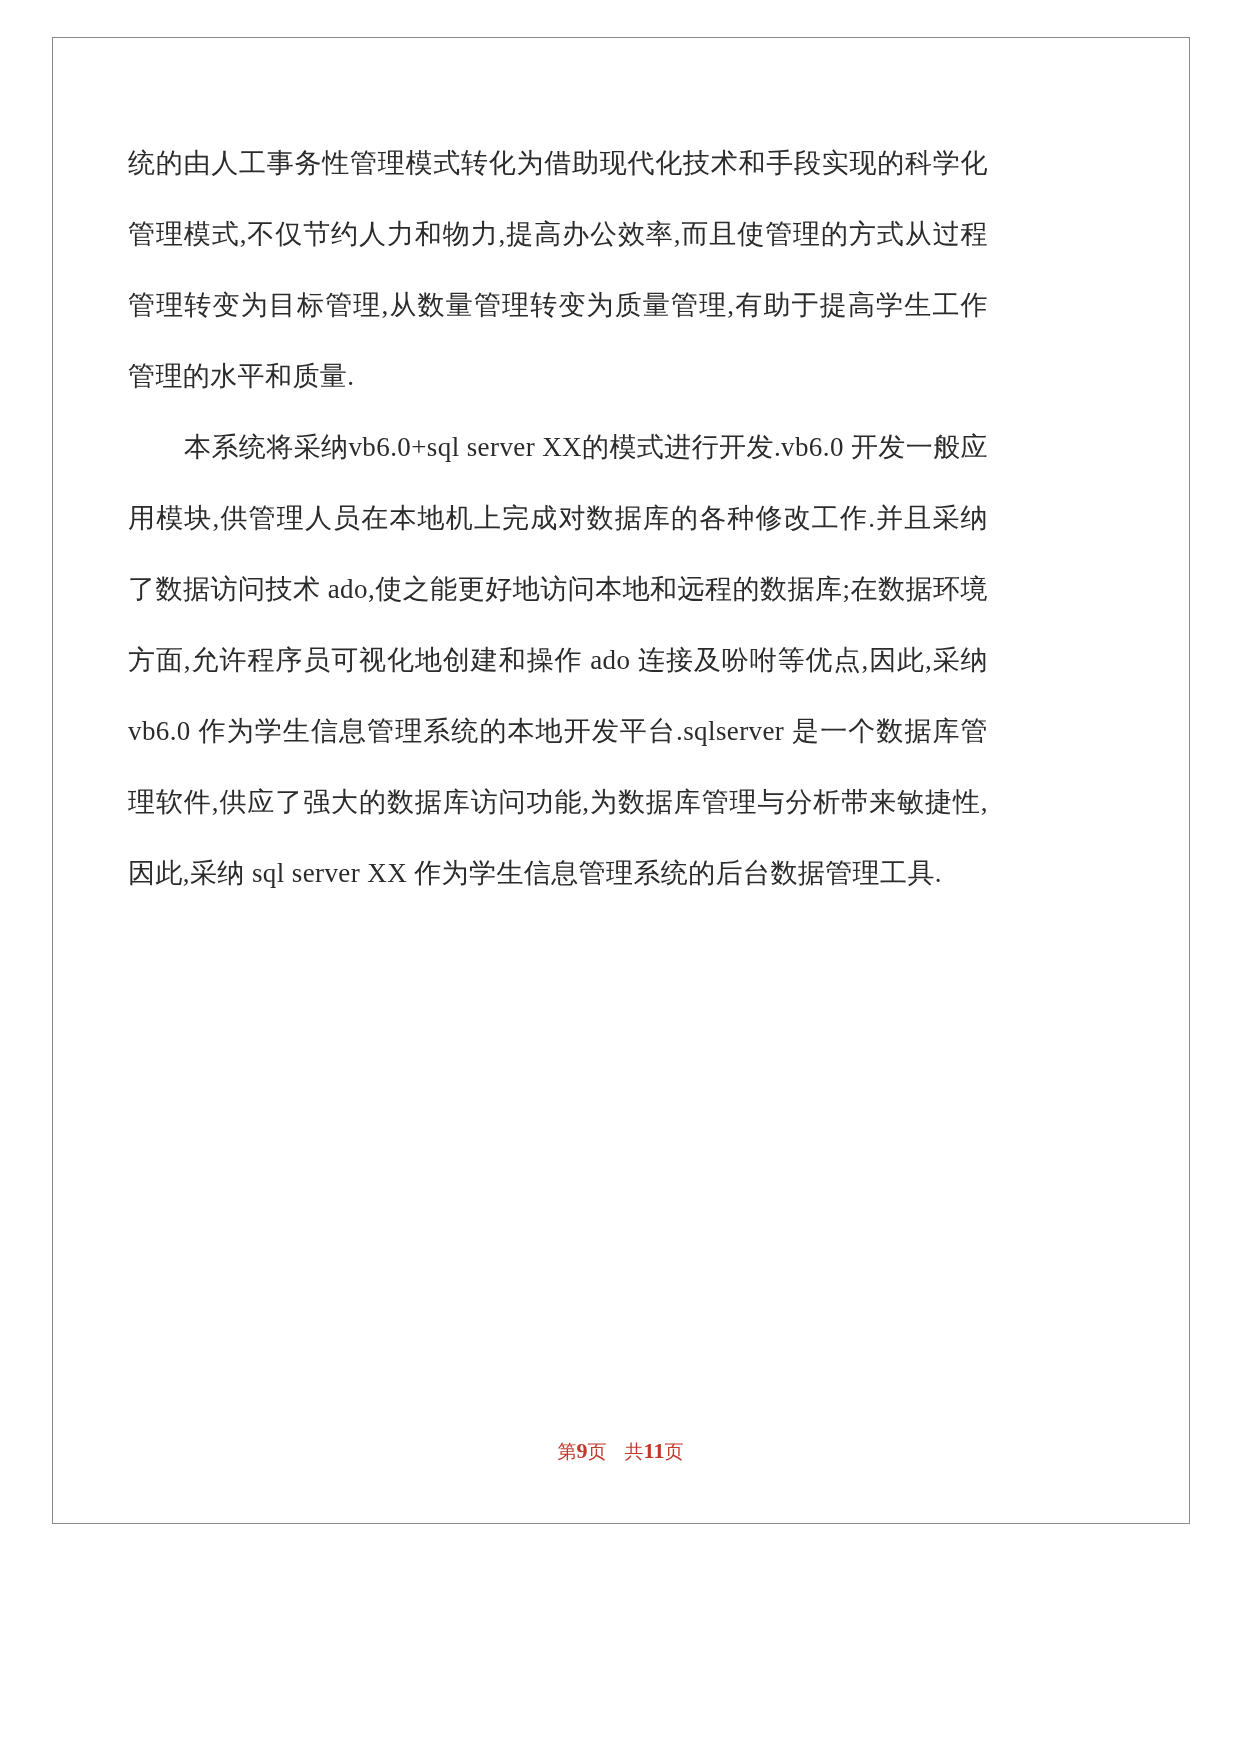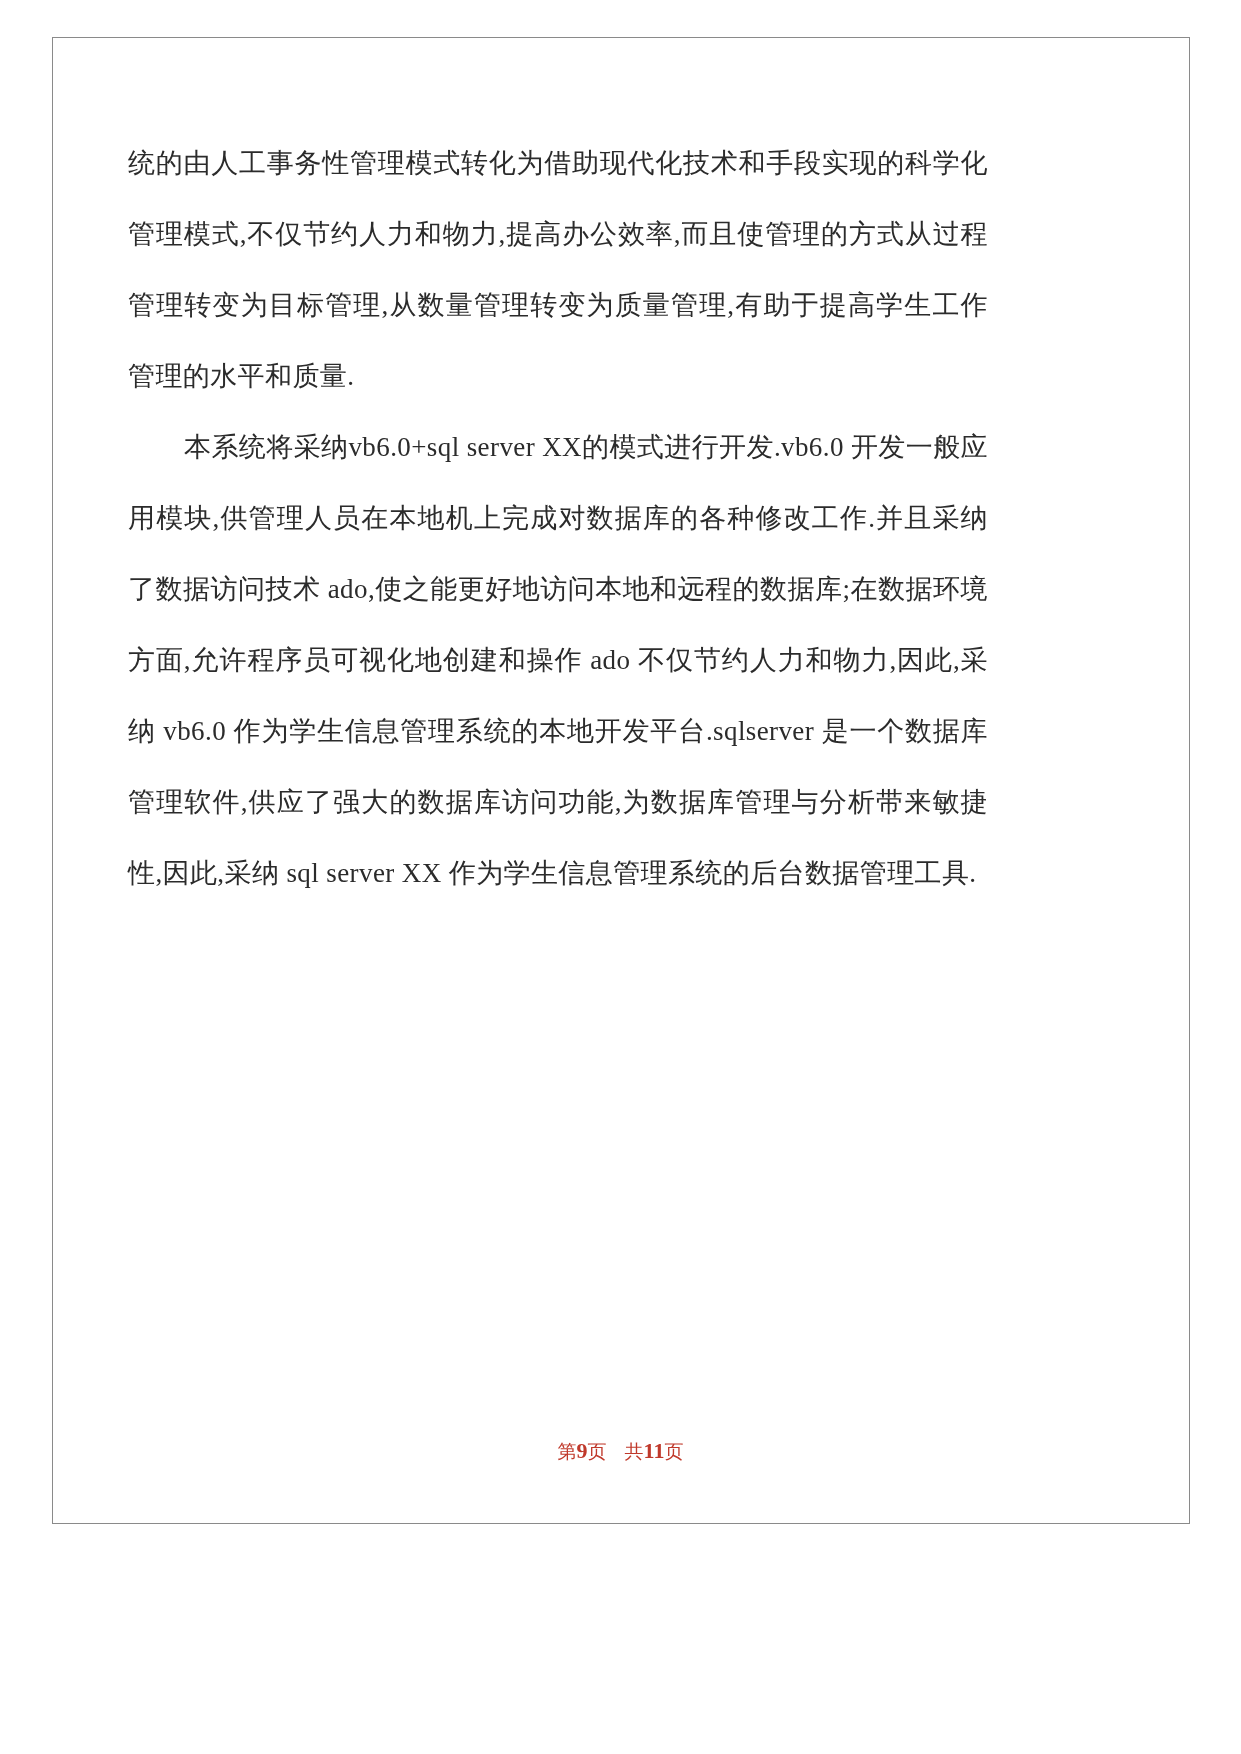--- a/index.html
+++ b/index.html
@@ -78,20 +78,20 @@
 </style>
 </head>
 <body>
 
 <div class="page">
 
   <div class="page-border"></div>
 
   <div class="content">
     <p class="para">统的由人工事务性管理模式转化为借助现代化技术和手段实现的科学化管理模式,不仅节约人力和物力,提高办公效率,而且使管理的方式从过程管理转变为目标管理,从数量管理转变为质量管理,有助于提高学生工作管理的水平和质量.</p>
-    <p class="para indent">本系统将采纳vb6.0+sql server XX的模式进行开发.vb6.0 开发一般应用模块,供管理人员在本地机上完成对数据库的各种修改工作.并且采纳了数据访问技术 ado,使之能更好地访问本地和远程的数据库;在数据环境方面,允许程序员可视化地创建和操作 ado 不仅节约人力和物力,因此,采纳 vb6.0 作为学生信息管理系统的本地开发平台.sqlserver 是一个数据库管理软件,供应了强大的数据库访问功能,为数据库管理与分析带来敏捷性,因此,采纳 sql server XX 作为学生信息管理系统的后台数据管理工具.</p>
+    <p class="para indent">本系统将采纳vb6.0+sql server XX的模式进行开发.vb6.0 开发一般应用模块,供管理人员在本地机上完成对数据库的各种修改工作.并且采纳了数据访问技术 ado,使之能更好地访问本地和远程的数据库;在数据环境方面,允许程序员可视化地创建和操作 ado 连接及吩咐等优点,因此,采纳 vb6.0 作为学生信息管理系统的本地开发平台.sqlserver 是一个数据库管理软件,供应了强大的数据库访问功能,为数据库管理与分析带来敏捷性,因此,采纳 sql server XX 作为学生信息管理系统的后台数据管理工具.</p>
   </div>
 
   <div class="footer">
     <span>第</span><span class="pg-num">9</span><span>页</span><span class="sep"></span><span>共</span><span class="tot-num">11</span><span>页</span>
   </div>
 
 </div>
 
 </body></html>

